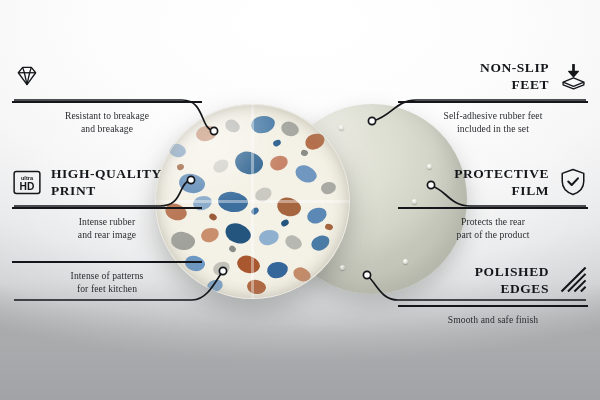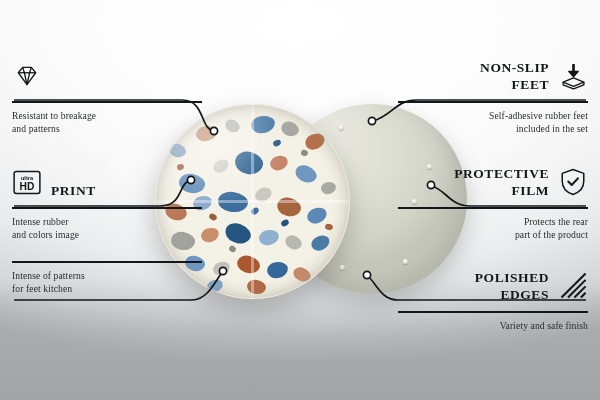--- a/index.html
+++ b/index.html
@@ -70,21 +70,21 @@
   .block.right .head{flex-direction:row-reverse;}
   .title{
     font-family:"Liberation Serif",serif;
     font-weight:700;font-size:13.5px;line-height:1.26;
     letter-spacing:.55px;color:#14161a;text-transform:uppercase;
   }
   .icon{flex:0 0 auto;width:30px;height:30px;display:flex;align-items:center;justify-content:center;color:#14161a;}
   .rule{height:1.6px;background:#14161a;margin:5px 0 6px;}
   .desc{
     font-family:"Liberation Serif",serif;
-    font-size:9.6px;line-height:1.42;color:#2a2c30;letter-spacing:.1px;
+    font-size:9.6px;line-height:1.42;color:#2a2c30;letter-spacing:.1px;text-align:center;
   }
 </style>
 </head>
 <body>
 
 <div id="stage">
 
   <div class="bg"></div>
   <div class="bg-floor"></div>
   <div class="bg-vig"></div>
@@ -177,40 +177,40 @@
         <svg viewBox="0 0 24 24" width="26" height="26" fill="none" stroke="currentColor" stroke-width="1.2" stroke-linejoin="round">
           <path d="M4 9 L8 4 H16 L20 9 L12 20 Z"></path>
             <path d="M4 9 H20"></path>
             <path d="M8 4 L9.6 9 L12 20"></path>
             <path d="M16 4 L14.4 9 L12 20"></path>
         </svg>
       </span>
     </div>
     <div class="rule"></div>
     <div class="desc">
-      <span>Resistant to breakage</span><br><span>and patterns</span>
+      <span>Resistant to breakage</span><br><span>and breakage</span>
     </div>
   </div>
 
   <div class="block left" style="top:162px;">
     <div class="head">
       <span class="icon">
         <svg viewBox="0 0 30 26" width="28" height="25">
           <rect x="1.2" y="1.2" width="27.6" height="23.6" rx="2.4" fill="none" stroke="currentColor" stroke-width="1.6"></rect>
           <text x="15" y="10.6" text-anchor="middle" font-family="Liberation Sans, sans-serif" font-size="6" font-weight="700" fill="currentColor">ultra</text>
           <text x="15" y="21" text-anchor="middle" font-family="Liberation Sans, sans-serif" font-size="11" font-weight="700" fill="currentColor">HD</text>
         </svg>
       </span>
       <span class="title">
-        <br><span>PRINT</span>
-      </span>
-    </div>
-    <div class="rule"></div>
-    <div class="desc">
-      <span>Intense rubber</span><br><span>and colors image</span>
+        <span>HIGH-QUALITY</span><br><span>PRINT</span>
+      </span>
+    </div>
+    <div class="rule"></div>
+    <div class="desc">
+      <span>Intense rubber</span><br><span>and rear image</span>
     </div>
   </div>
 
   <div class="block left" style="top:256px;">
     <div class="rule"></div>
     <div class="desc">
       <span>Intense of patterns</span><br><span>for feet kitchen</span>
     </div>
   </div>
 
@@ -245,33 +245,33 @@
       <span class="title">
         <span>NON-SLIP</span><br><span>FEET</span>
       </span>
     </div>
     <div class="rule"></div>
     <div class="desc">
       <span>Self-adhesive rubber feet</span><br><span>included in the set</span>
     </div>
   </div>
 
-  <div class="block right" style="top:266px;">
+  <div class="block right" style="top:260px;">
     <div class="head">
       <span class="icon">
         <svg viewBox="0 0 26 24" width="28" height="26" fill="none" stroke="currentColor" stroke-width="1.9" stroke-linecap="square">
           <path d="M24 1 L3 22"></path>
             <path d="M24 7 L9 22"></path>
             <path d="M24 13 L15 22"></path>
             <path d="M24 19 L21 22"></path>
         </svg>
       </span>
       <span class="title">
         <span>POLISHED</span><br><span>EDGES</span>
       </span>
     </div>
     <div class="rule"></div>
     <div class="desc">
-      <span>Variety and safe finish</span>
+      <span>Smooth and safe finish</span>
     </div>
   </div>
 
 </div>
 
 </body></html>

